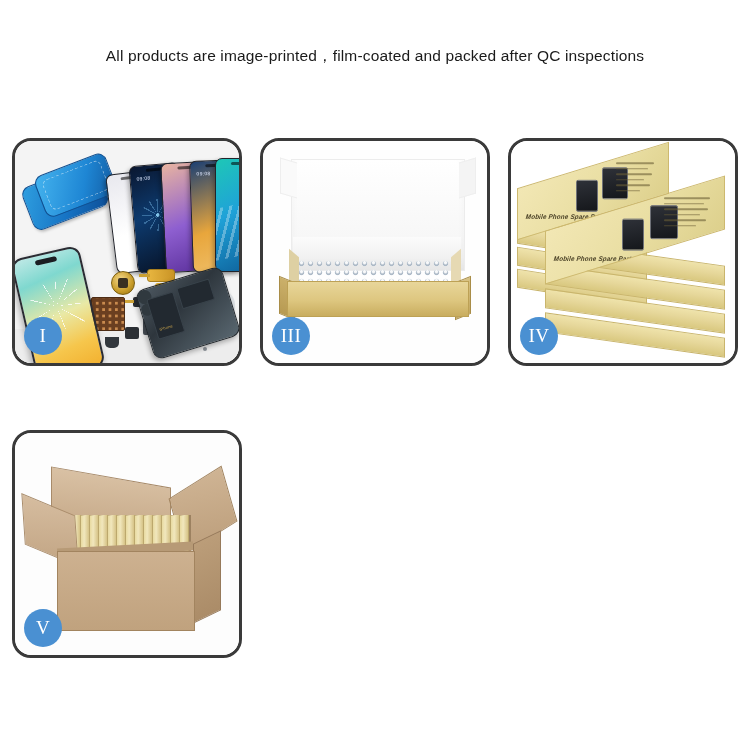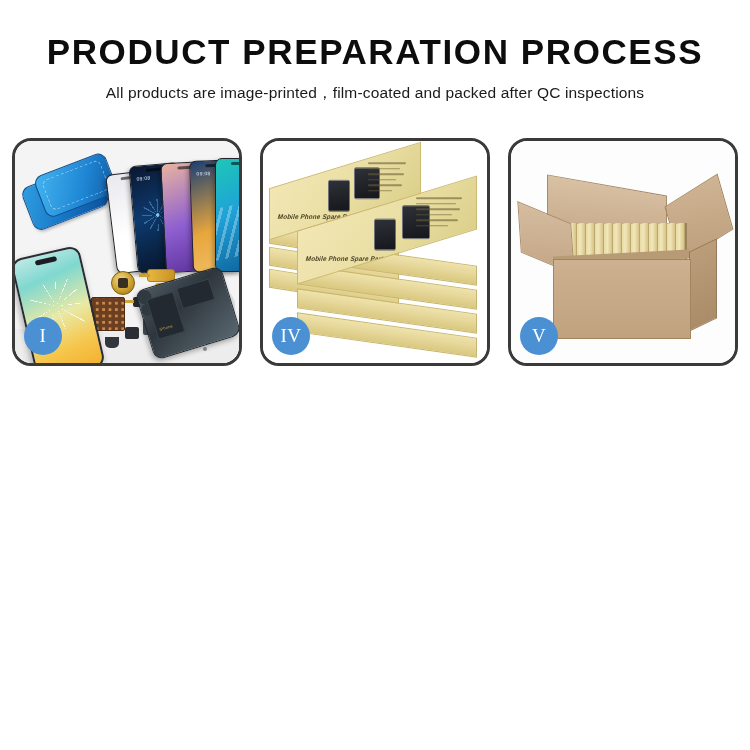--- a/index.html
+++ b/index.html
@@ -345,21 +345,20 @@
   .c6-tab1 { position:absolute; left:54px; top:92px; width:16px; height:22px; background:#b08f66; transform: skewY(16deg); }
   .c6-tab2 { position:absolute; left:54px; top:150px; width:16px; height:18px; background:#b08f66; transform: skewY(16deg); }
   .c6-edge { position:absolute; left:120px; top:74px; width:2px; height:110px; background:#9d8058; transform: skewY(0deg); }
 </style>
 </head>
 <body>
 
 <div class="page">
 
   <div class="header">
-    <div class="title">PRODUCT PREPARATION PROCESS</div>
     <div class="subtitle">All products are image-printed，film-coated and packed after QC inspections</div>
   </div>
 
   <div class="grid">
 
     <div class="panel">
       <div class="panel-inner">
         <div class="p1-bg"></div>
         <div class="p1-strip"></div>
 
@@ -428,20 +427,34 @@
           <i style="left:0; top:0;"></i>
             <i style="left:9px; top:5px;"></i>
           <i style="left:18px;top:1px;"></i>
             <i style="left:6px; top:12px;"></i>
         </div>
       </div>
       <div class="badge">I</div>
     </div>
 
 
+    <div class="panel">
+      <div class="panel-inner">
+        <div class="p3-bg"></div>
+        <div class="b3-lid"></div>
+        <div class="b3-liner"></div>
+        <div class="b3-bubbles"></div>
+        <div class="b3-inner-l"></div>
+        <div class="b3-inner-r"></div>
+        <div class="b3-side-l"></div>
+        <div class="b3-side-r"></div>
+        <div class="b3-front"></div>
+      </div>
+      <div class="badge">III</div>
+    </div>
 
     <div class="panel">
       <div class="panel-inner">
         <div class="p4-bg"></div>
         <div class="stack">
 
           <div class="sbox" style="left:0px;  top:56px;  width:128px; height:17px; transform:skewY(9deg);"></div>
           <div class="sbox" style="left:0px;  top:78px;  width:128px; height:17px; transform:skewY(9deg);"></div>
           <div class="sbox" style="left:0px;  top:100px; width:128px; height:17px; transform:skewY(9deg);"></div>
           <div class="sbox" style="left:0px;  top:122px; width:128px; height:17px; transform:skewY(9deg);"></div>

